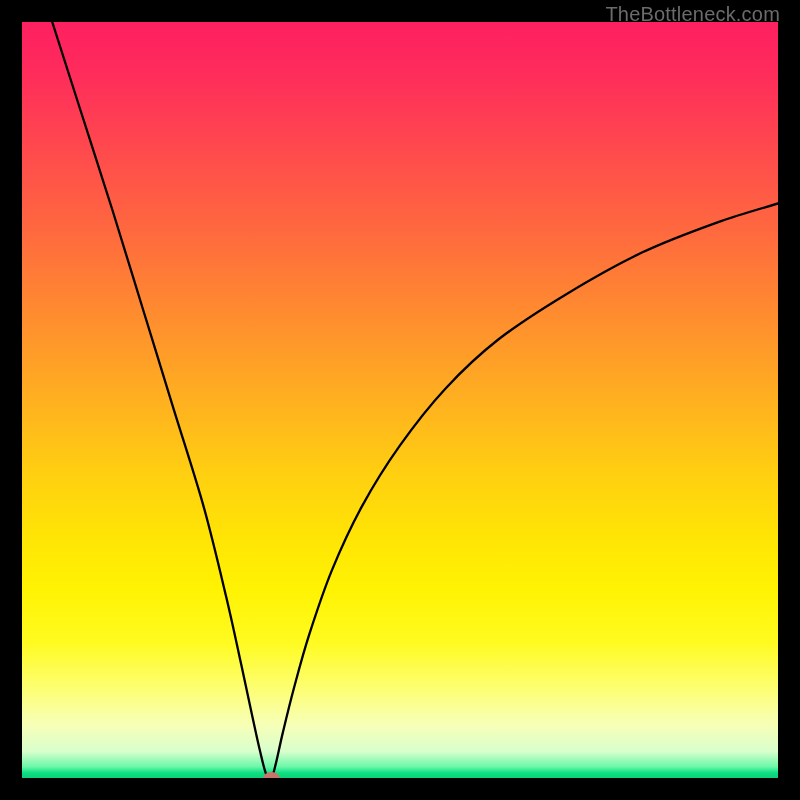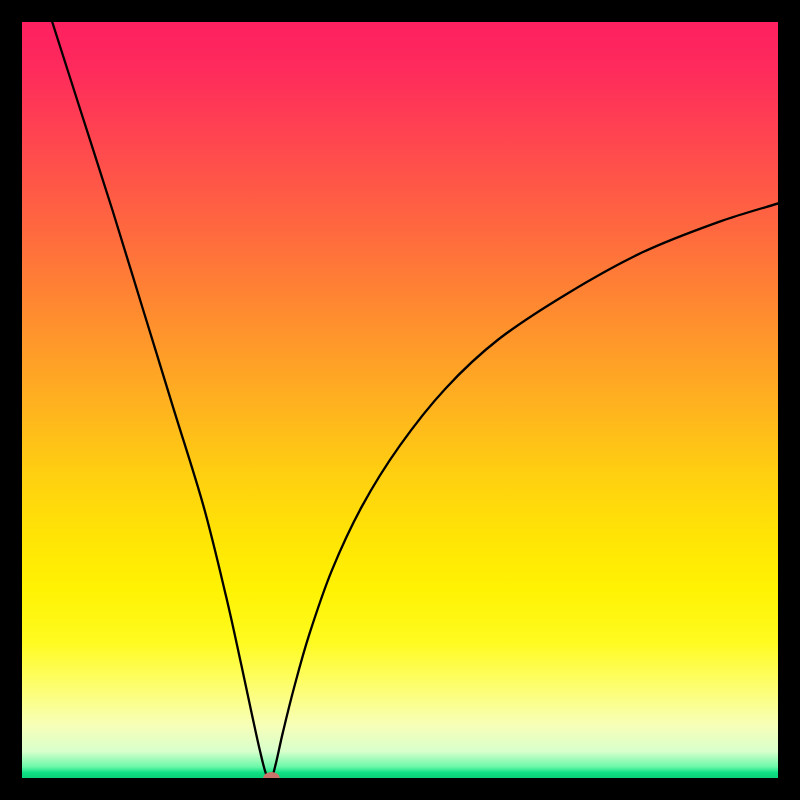--- a/index.html
+++ b/index.html
@@ -62,19 +62,20 @@
     pointer-events: none;
   }
   .marker {
     fill: #c9746a;
   }
 </style>
 </head>
 <body>
 
 <div class="frame">
+  <div class="watermark">TheBottleneck.com</div>
   <div class="plot">
     <svg class="curve-svg" viewBox="0 0 756 756" preserveAspectRatio="none">
       <path id="curve-path" fill="none" stroke="#000" stroke-width="2.3" stroke-linejoin="round" stroke-linecap="round" d="M 30.24 0.00 C 35.28 15.75, 50.40 63.00, 60.48 94.50 C 70.56 126.00, 80.64 156.87, 90.72 189.00 C 100.80 221.13, 110.88 254.52, 120.96 287.28 C 131.04 320.04, 141.12 352.80, 151.20 385.56 C 161.28 418.32, 172.62 452.34, 181.44 483.84 C 190.26 515.34, 197.82 548.10, 204.12 574.56 C 210.42 601.02, 214.83 622.44, 219.24 642.60 C 223.65 662.76, 227.43 681.03, 230.58 695.52 C 233.73 710.01, 235.87 720.09, 238.14 729.54 C 240.41 738.99, 242.30 747.81, 244.19 752.22 C 246.08 756.63, 247.84 757.89, 249.48 756.00 C 251.12 754.11, 252.13 748.44, 254.02 740.88 C 255.91 733.32, 257.80 723.24, 260.82 710.64 C 263.84 698.04, 267.75 681.66, 272.16 665.28 C 276.57 648.90, 280.98 631.89, 287.28 612.36 C 293.58 592.83, 301.14 569.52, 309.96 548.10 C 318.78 526.68, 328.86 504.63, 340.20 483.84 C 351.54 463.05, 364.14 442.89, 378.00 423.36 C 391.86 403.83, 406.98 384.30, 423.36 366.66 C 439.74 349.02, 456.12 333.27, 476.28 317.52 C 496.44 301.77, 520.38 286.65, 544.32 272.16 C 568.26 257.67, 594.72 242.55, 619.92 230.58 C 645.12 218.61, 672.84 208.53, 695.52 200.34 C 718.20 192.15, 745.92 184.59, 756.00 181.44"></path>
       <ellipse id="min-marker" class="marker" cx="249.48" cy="756.00" rx="8.32" ry="6.05"></ellipse>
     </svg>
   </div>
 </div>
 
 </body></html>

